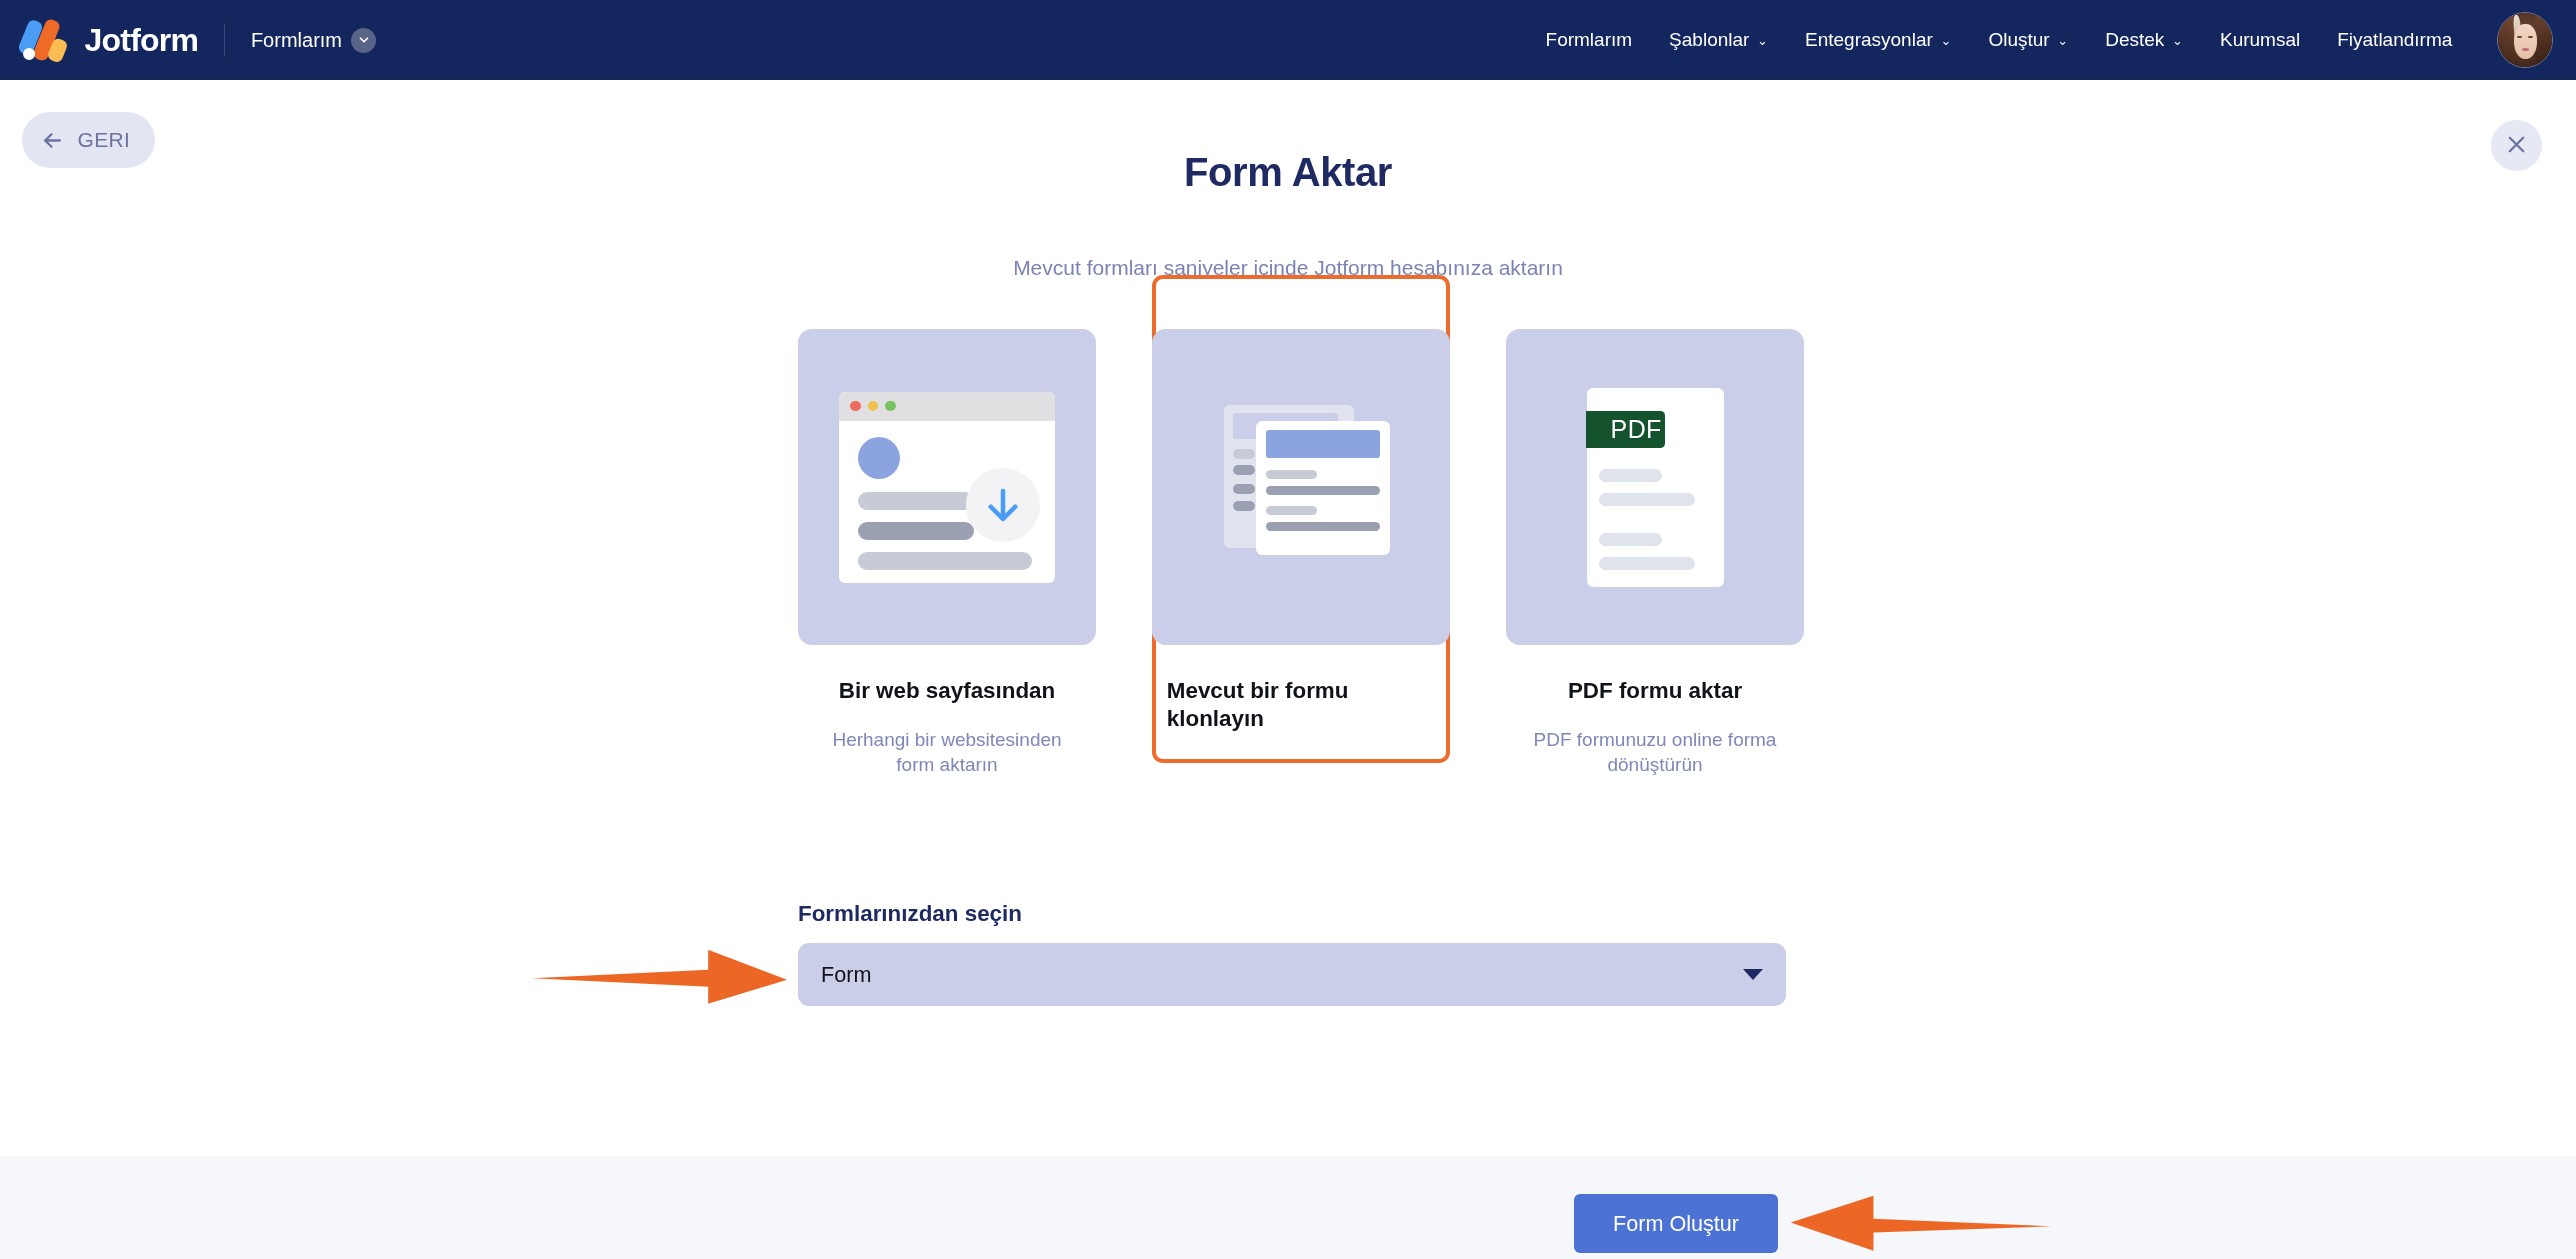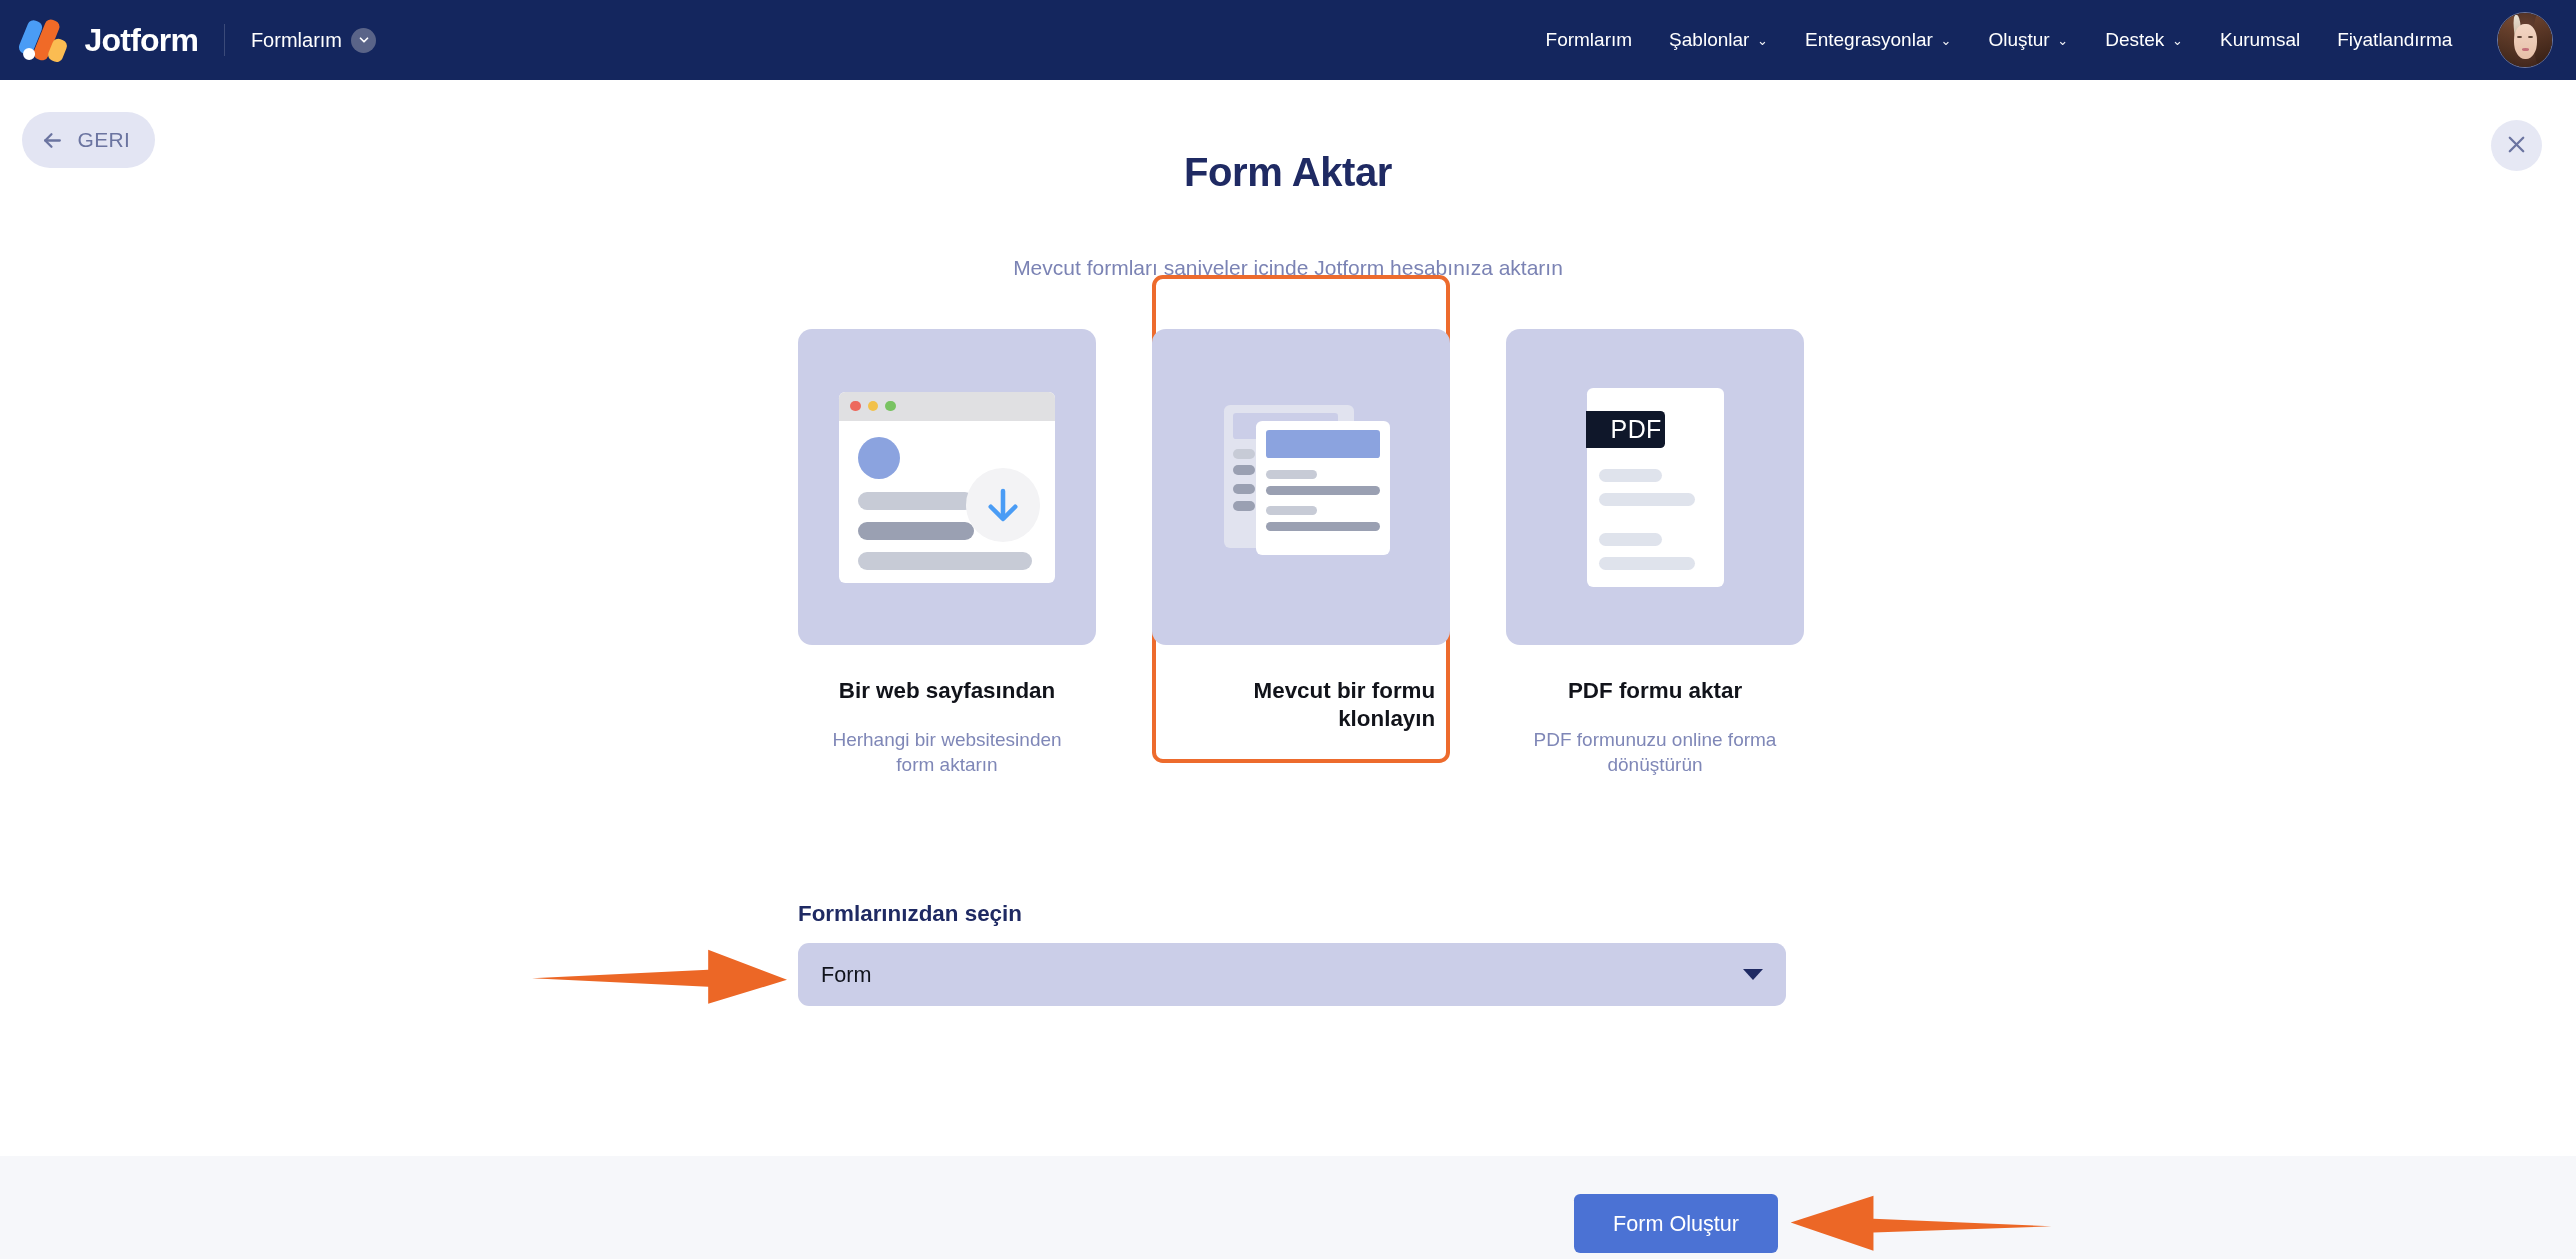--- a/index.html
+++ b/index.html
@@ -107,21 +107,21 @@
     border-color: #ed6b2d;
     padding-bottom: 26px;
   }
   .card .thumb {
     width: 298px; height: 316px; border-radius: 14px;
     background: #cbcee8;
     display: flex; align-items: center; justify-content: center;
     flex: none;
   }
   .card .c-title {
-    margin-top: 32px; text-align: right;
+    margin-top: 32px; text-align: left;
     font-size: 22.4px; font-weight: bold; color: #11131a; line-height: 1.25;
   }
   .card .c-desc {
     margin-top: 21.6px; text-align: center;
     font-size: 19px; color: #7f87b7; line-height: 1.32;
   }
   .card-gap { width: 56px; flex: none; }
 
   
   .browser { width: 216px; height: 191px; background: #ffffff; border-radius: 6.2px; overflow: hidden; position: relative; }
@@ -156,21 +156,21 @@
   .clone .sheet-front .fl { position:absolute; left:10px; height:9.3px; border-radius:4.6px;}
   .fl1{ top:49px; width:51px; background:#c7cbd6;}
   .fl2{ top:65px; width:114px; background:#9aa0b2;}
   .fl3{ top:85px;width:51px;  background:#c7cbd6;}
   .fl4{ top:101px;width:114px; background:#9aa0b2;}
 
   
   .pdf { position: relative; width: 137px; height: 199px; background: #ffffff; border-radius: 6.2px; }
   .pdf .tag {
     position: absolute; left: -0.8px; top: 23px; width: 79px; height: 37px;
-    background: #0f172a; border-radius: 0 4.6px 4.6px 0;
+    background: #14532d; border-radius: 0 4.6px 4.6px 0;
     color: #fff; font-size: 25px; display: flex; align-items: center; justify-content: center;
     letter-spacing: 0.4px;
     padding-left: 22px;
   }
   .pdf .pl { position: absolute; left: 12.3px; height: 13px; border-radius: 7px; background: #dfe3ec; }
   .p1 { top: 81px; width: 63px; } .p2 { top: 105px; width: 96px; }
   .p3 { top: 145px; width: 63px; } .p4 { top: 169px; width: 96px; }
 
   
   .select-label {

